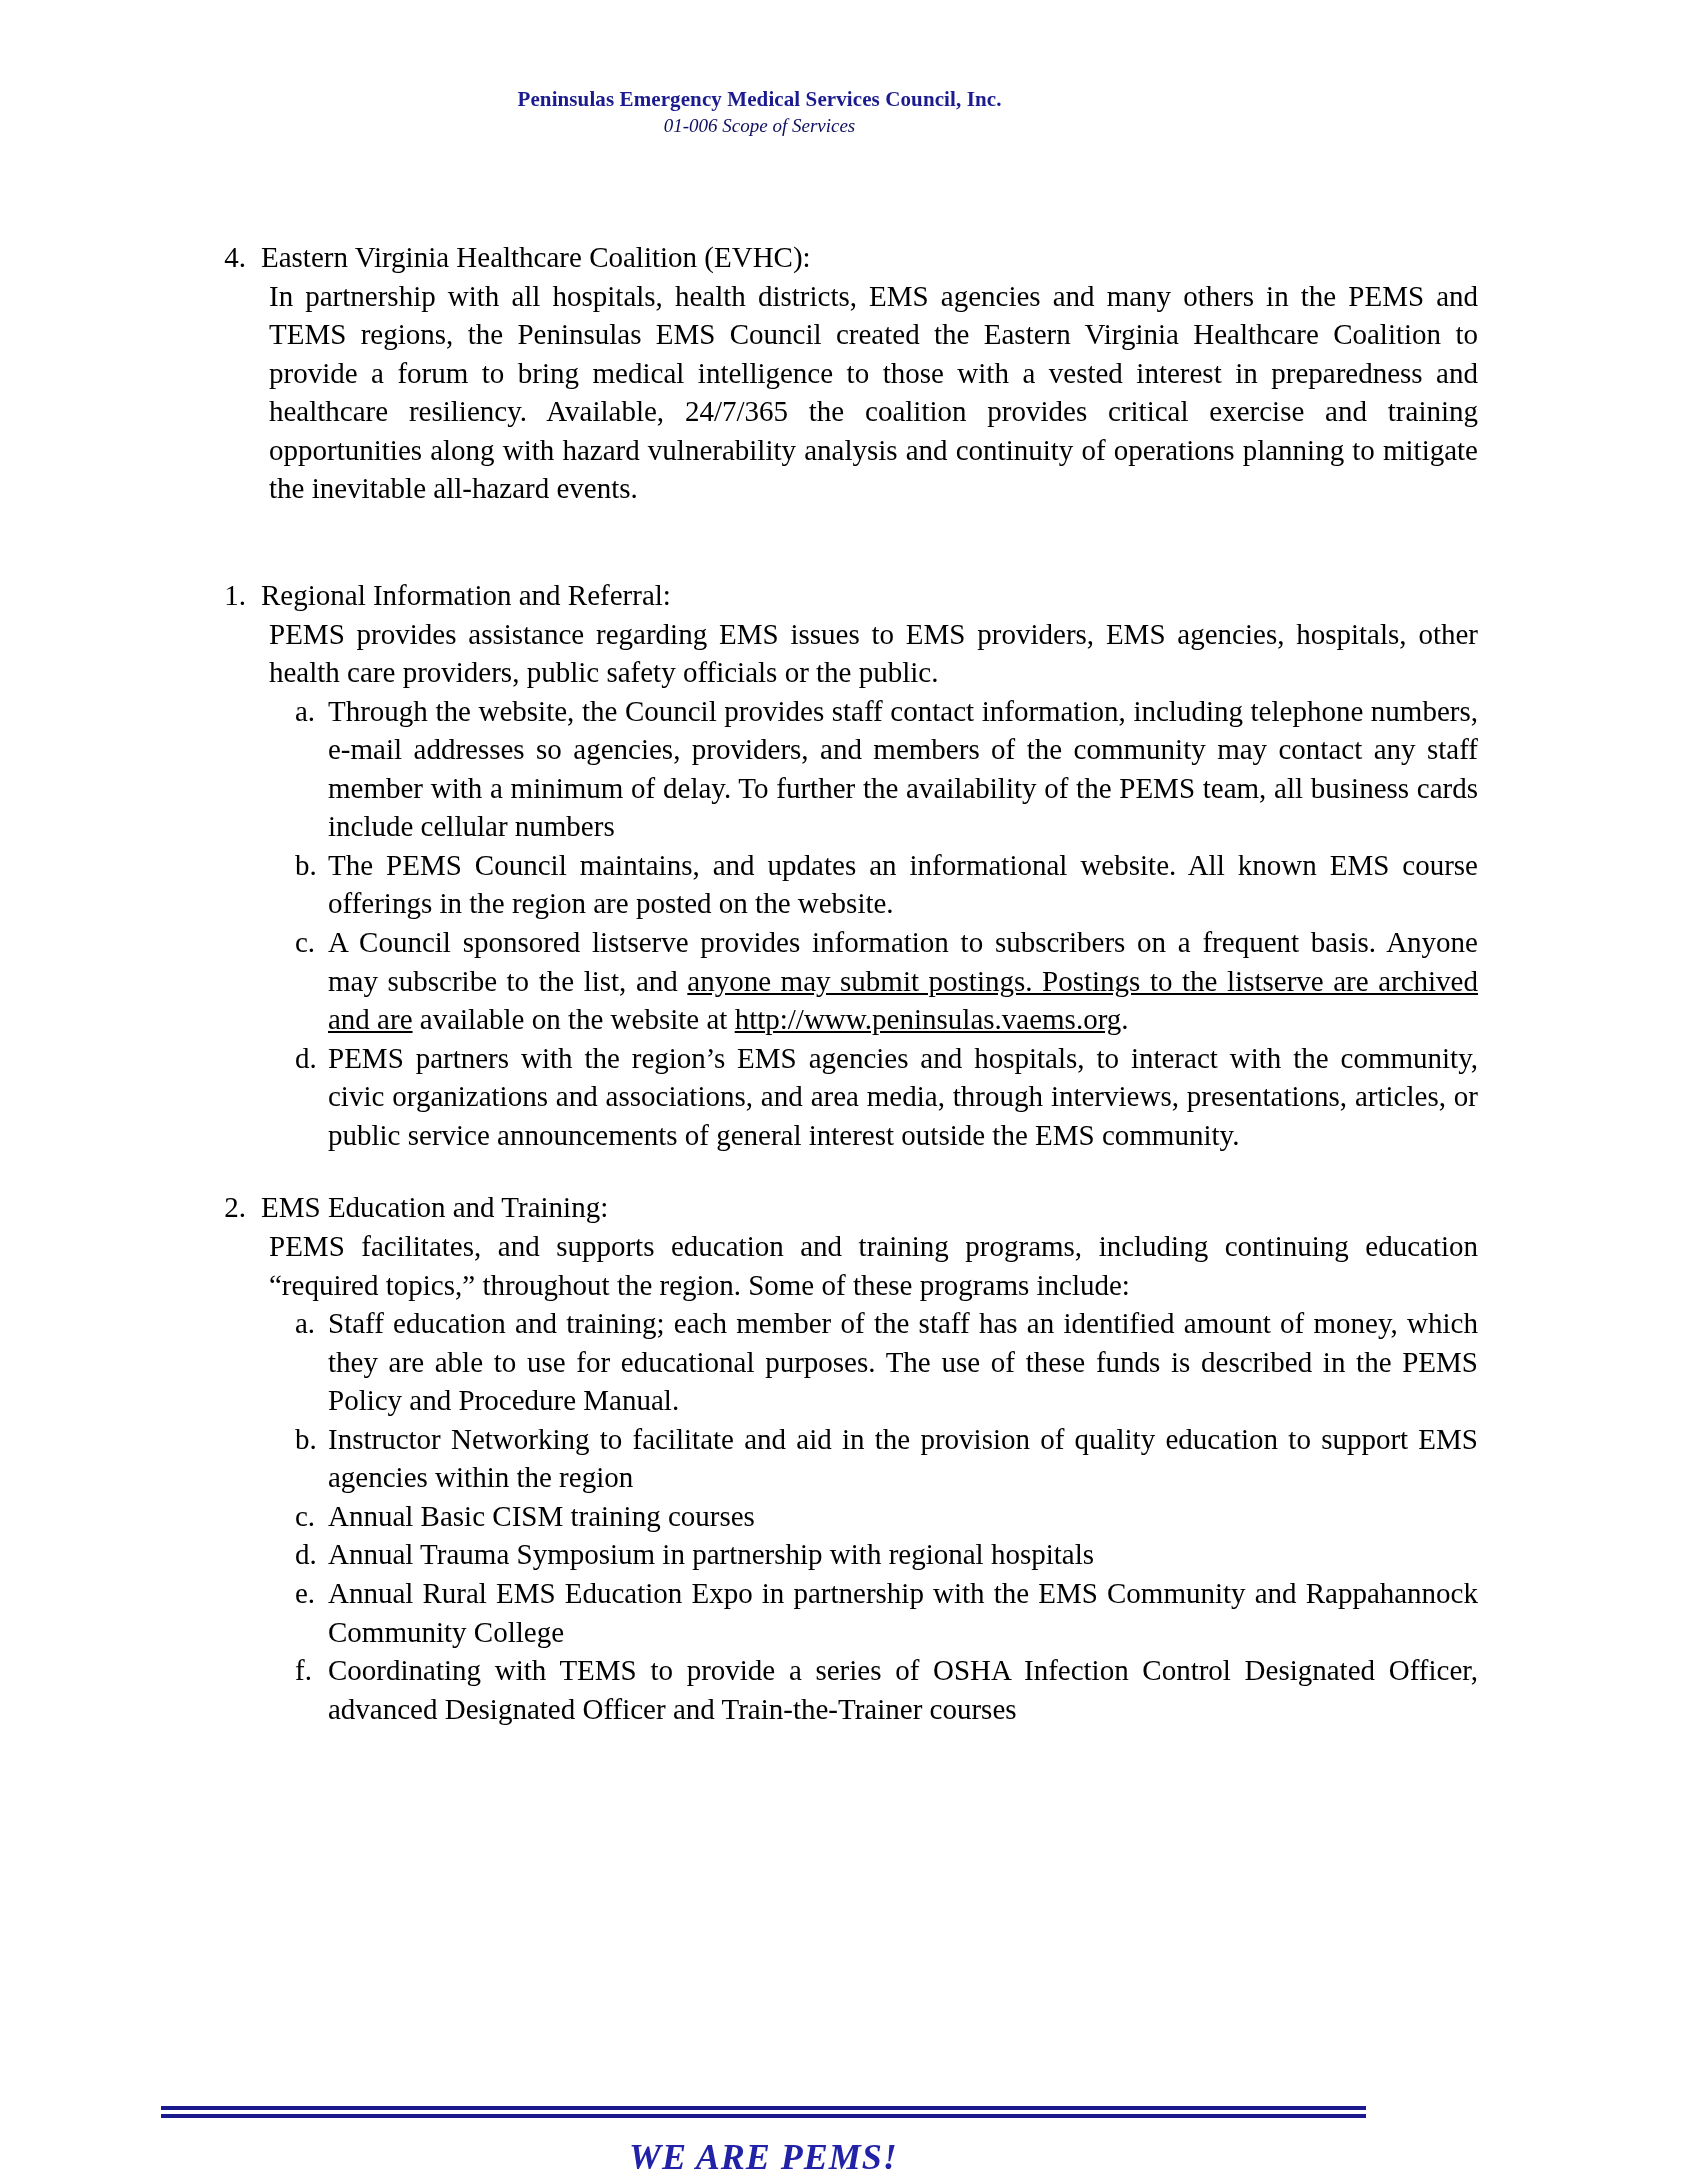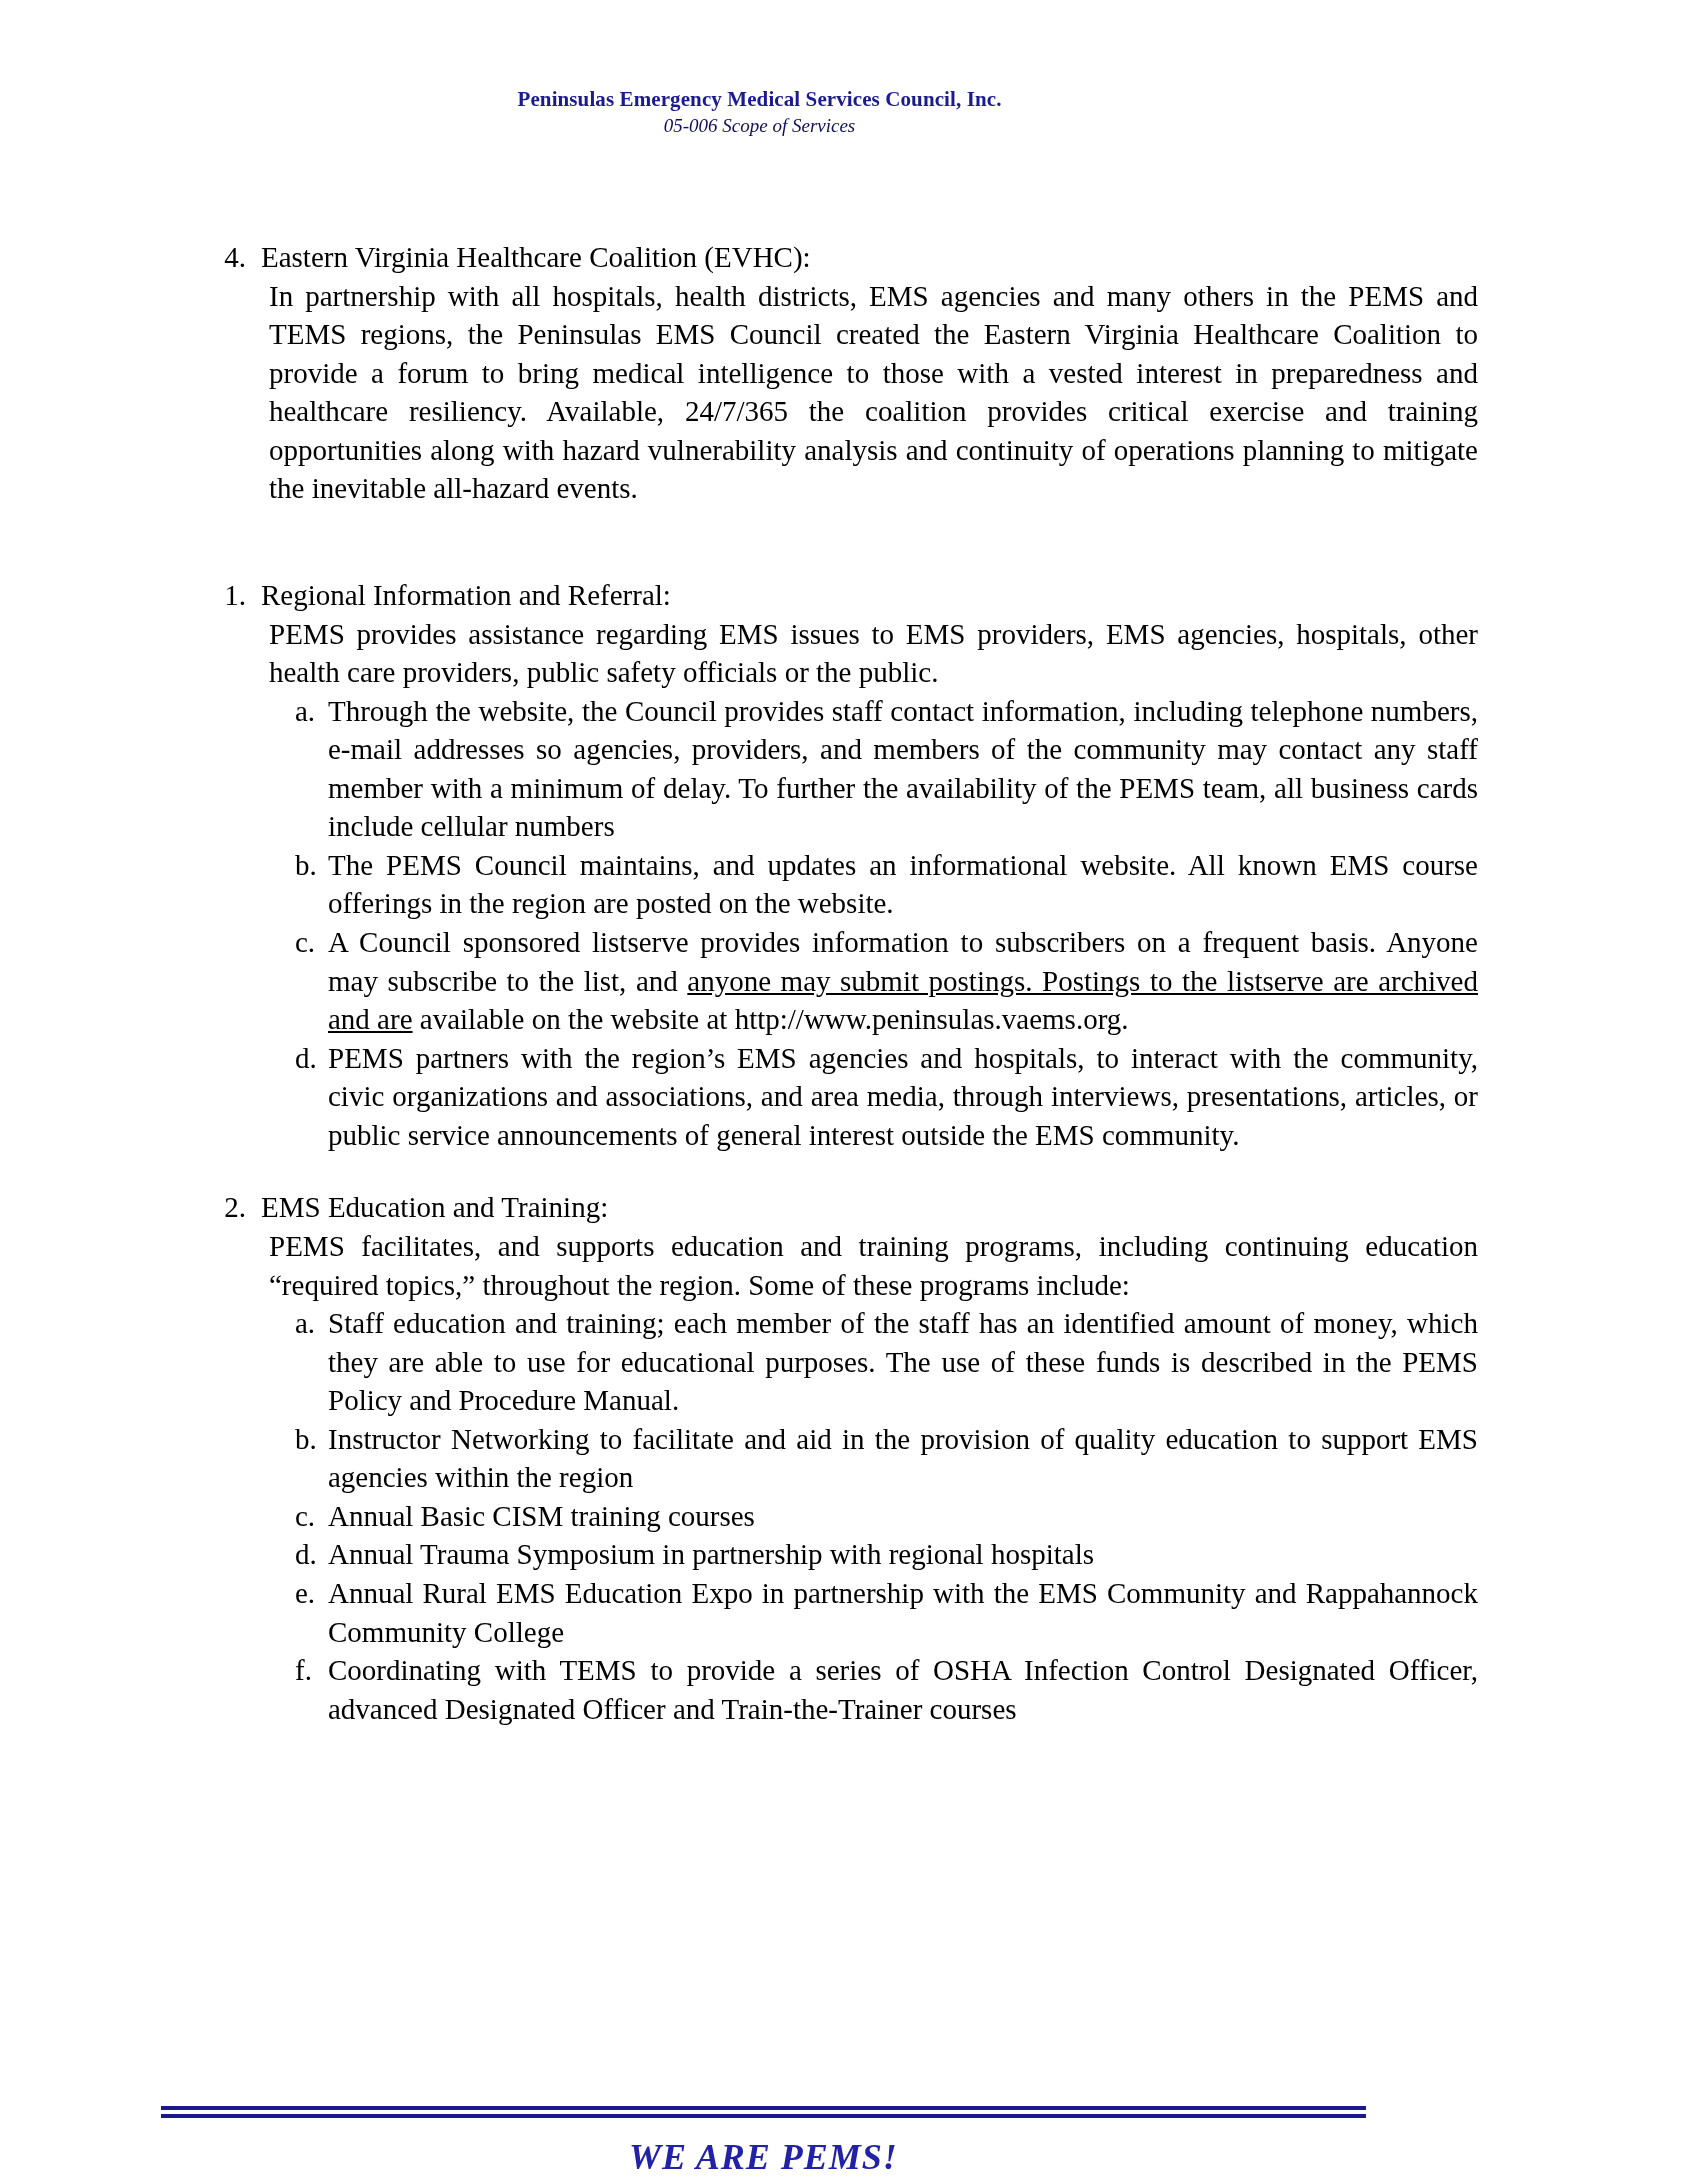--- a/index.html
+++ b/index.html
@@ -101,21 +101,21 @@
 
   .section-heading {
     font-size: 29px;
     font-weight: bold;
     text-decoration: underline;
     line-height: 1.33;
   }
   .spacer-md { height: 34px; }
 
   u.inline-u { text-decoration: underline; }
-  .url-text { }
+  .url-text { text-decoration: underline; }
 
   
   .doc-footer {
     position: absolute;
     left: 161px;
     right: 153px;
     bottom: 0;
   }
   .footer-rule {
     border: none;
@@ -136,21 +136,21 @@
     margin-top: 18px;
   }
 </style>
 </head>
 <body>
 
 <div class="page">
 
   <div class="doc-header">
     <div class="header-title">Peninsulas Emergency Medical Services Council, Inc.</div>
-    <div class="header-subtitle">05-006 Scope of Services</div>
+    <div class="header-subtitle">01-006 Scope of Services</div>
   </div>
 
   <div class="doc-body">
 
     <div class="num-item">
       <span class="num-marker">4.</span>
       <div class="item-title">Eastern Virginia Healthcare Coalition (EVHC):</div>
       <div class="item-para">In partnership with all hospitals, health districts, EMS agencies and many others in the PEMS and TEMS regions, the Peninsulas EMS Council created the Eastern Virginia Healthcare Coalition to provide a forum to bring medical intelligence to those with a vested interest in preparedness and healthcare resiliency. Available, 24/7/365 the coalition provides critical exercise and training opportunities along with hazard vulnerability analysis and continuity of operations planning to mitigate the inevitable all-hazard events.</div>
     </div>
 

